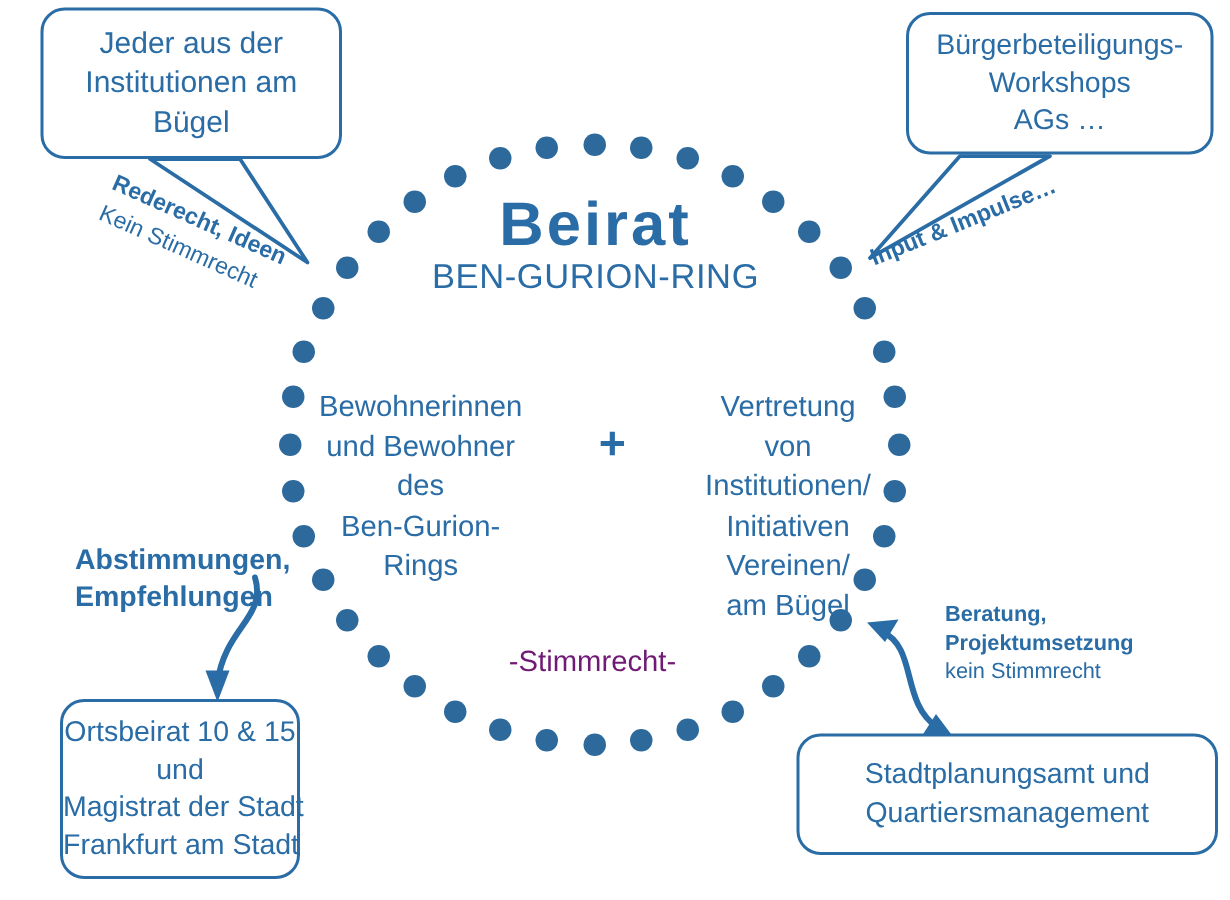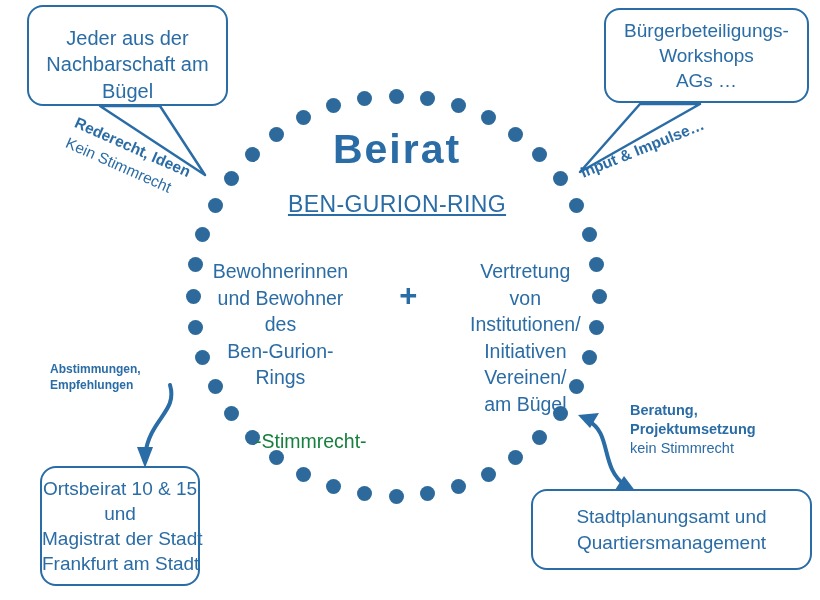--- a/index.html
+++ b/index.html
@@ -33,76 +33,76 @@
     display:flex;
     align-items:center;
     justify-content:center;
     text-align:center;
     color:#2a6ca5;
     line-height:1.32;
   }
   .callout .lines{display:block;width:100%;}
   .callout .ln{display:block;white-space:nowrap;}
 
-  #cal-topleft{left:27px;top:5px;width:201px;height:101px;font-size:20px;align-items:flex-end;}
+  #cal-topleft{left:27px;top:5px;width:201px;height:101px;font-size:20px;}
   #cal-topright{left:604px;top:8px;width:205px;height:95px;font-size:19px;}
   #cal-bottomleft{left:40px;top:466px;width:160px;height:120px;font-size:19px;}
   #cal-bottomright{left:531px;top:489px;width:281px;height:81px;font-size:19px;}
 
   
   #title-block{
     position:absolute;left:222px;top:128px;width:350px;
     text-align:center;
   }
   #title-main{
     font-size:41px;font-weight:bold;letter-spacing:2px;
     color:#2a6ca5;line-height:1.05;
   }
   #title-sub1{
     font-size:23px;letter-spacing:3.2px;margin-top:5px;color:#2a6ca5;
   }
   #title-sub2{
-    font-size:23px;letter-spacing:0.4px;margin-top:20px;color:#2a6ca5;text-decoration:underline;
+    font-size:23px;letter-spacing:0.4px;margin-top:0;color:#2a6ca5;
   }
 
   #cols{
     position:absolute;left:205px;top:258px;width:385px;
     display:flex;align-items:flex-start;justify-content:center;gap:36px;
   }
   .col{font-size:19.5px;line-height:1.36;text-align:center;color:#2a6ca5;}
   #col-left{width:175px;}
   #col-right{width:150px;}
   #plus{
     width:38px;text-align:center;font-size:31px;font-weight:bold;
     color:#2a6ca5;line-height:1;padding-top:22px;
   }
   #stimmrecht{
     position:absolute;left:255px;top:430px;width:280px;
-    font-size:19.5px;color:#15803d;
+    text-align:center;font-size:19.5px;color:#701a75;
   }
 
   
   .rot-label{position:absolute;color:#2a6ca5;white-space:nowrap;}
   .rot-label .b{font-weight:bold;display:block;}
   .rot-label .n{font-weight:normal;display:block;}
 
   #lbl-rederecht{
     left:80px;top:112px;font-size:15.5px;line-height:1.45;
     transform:rotate(24deg);transform-origin:left top;
   }
   #lbl-input{
     left:578px;top:165px;font-size:15.5px;
     transform:rotate(-22deg);transform-origin:left top;
   }
 
   
   .plain-label{position:absolute;color:#2a6ca5;line-height:1.3;white-space:nowrap;}
   .plain-label .b{font-weight:bold;display:block;}
   .plain-label .n{font-weight:normal;display:block;}
-  #lbl-abstimmungen{left:50px;top:362px;font-size:12px;}
+  #lbl-abstimmungen{left:50px;top:362px;font-size:19px;}
   #lbl-beratung{left:630px;top:401px;font-size:14.5px;}
 
   svg.overlay{position:absolute;left:0;top:0;width:820px;height:600px;overflow:visible;}
 </style>
 </head>
 <body>
 
 <div id="stage">
 
   <div id="ring">
@@ -158,21 +158,21 @@
     <path d="M 145 468 L 137 447 L 153 447 Z" fill="#2a6ca5"></path>
 
     <path d="M 588 421 C 612 432 600 468 625 485" fill="none" stroke="#2a6ca5" stroke-width="4" stroke-linecap="round"></path>
     <path d="M 578 415 L 599 413 L 590 428 Z" fill="#2a6ca5"></path>
     <path d="M 636 492 L 615 490 L 624 476 Z" fill="#2a6ca5"></path>
   </svg>
 
   <div class="callout" id="cal-topleft">
     <span class="lines">
       <span class="ln">Jeder aus der</span>
-      <span class="ln">Nachbarschaft am</span>
+      <span class="ln">Institutionen am</span>
       <span class="ln">Bügel</span>
     </span>
   </div>
 
   <div class="callout" id="cal-topright">
     <span class="lines">
       <span class="ln">Bürgerbeteiligungs-</span>
       <span class="ln">Workshops</span>
       <span class="ln">AGs …</span>
     </span>

